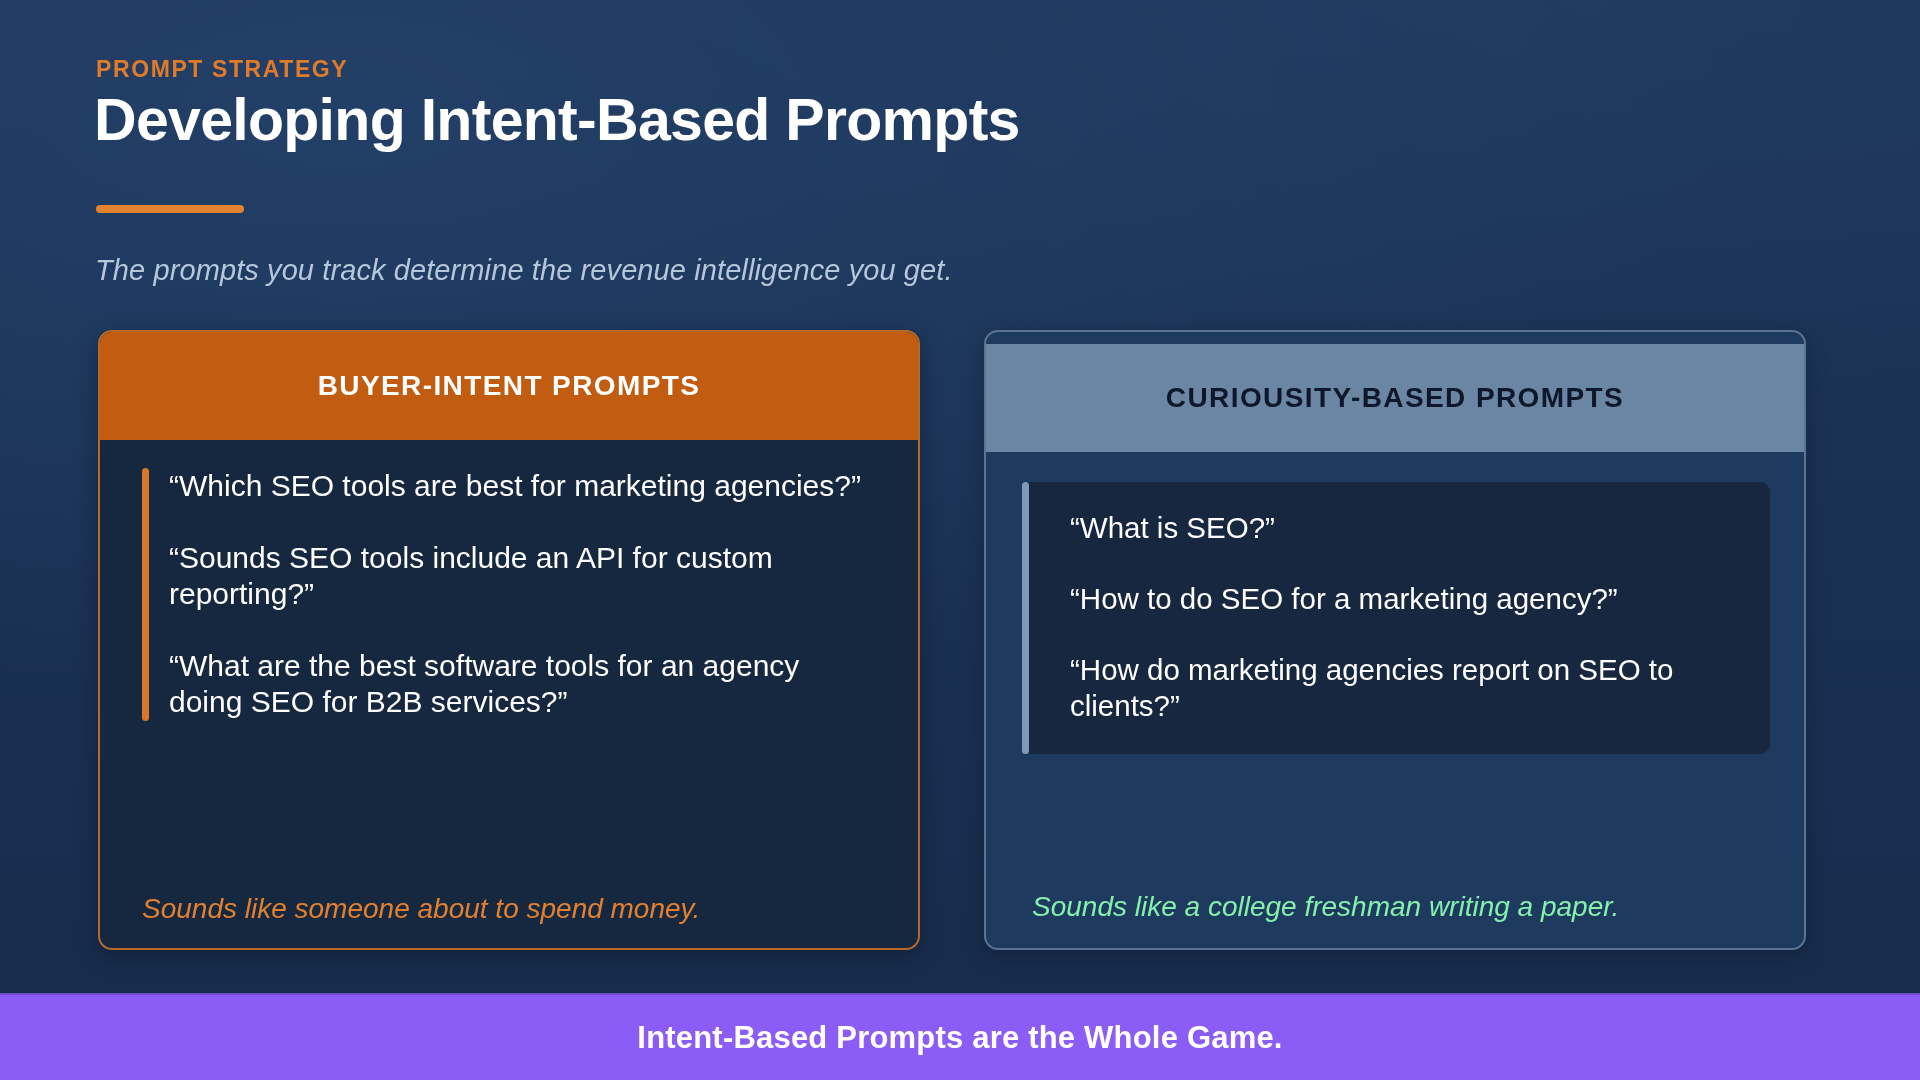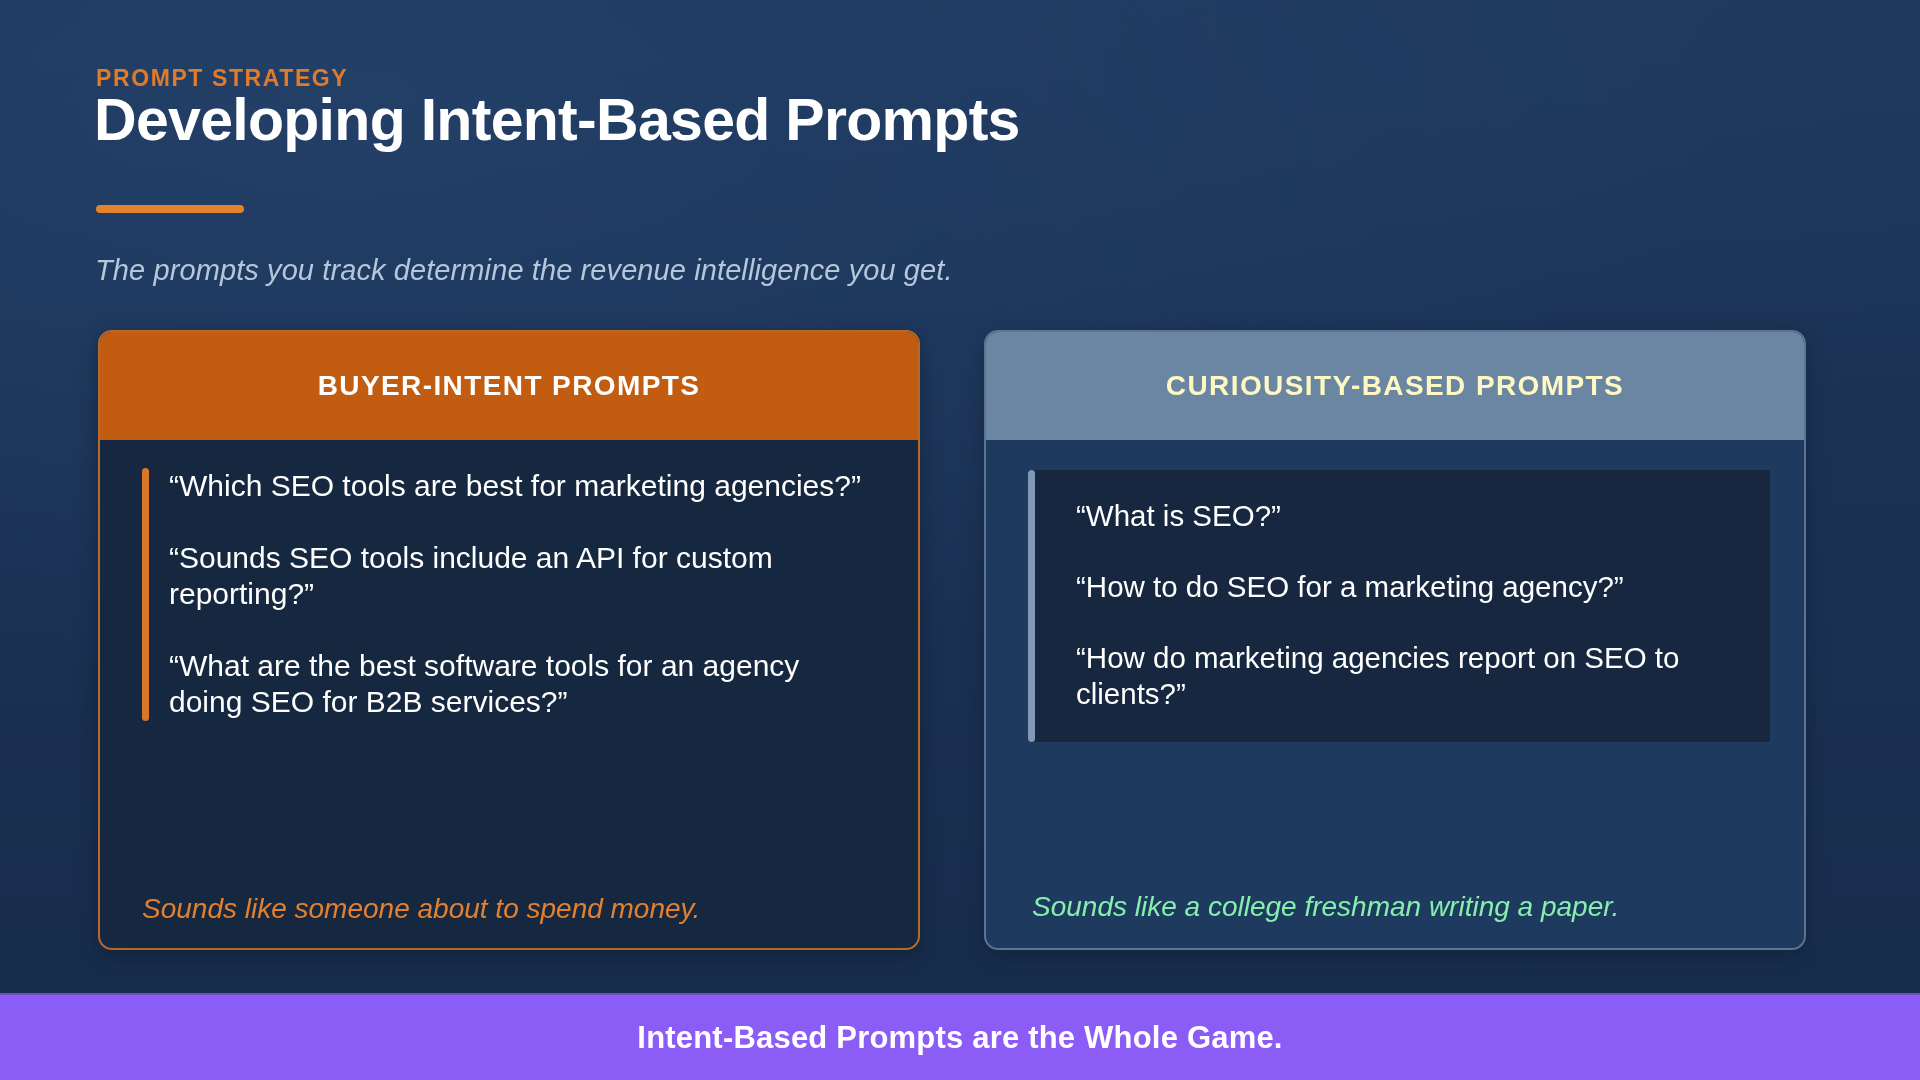--- a/index.html
+++ b/index.html
@@ -29,21 +29,21 @@
 
   .stage {
     position: absolute;
     inset: 0;
   }
 
   
   .eyebrow {
     position: absolute;
     left: 96px;
-    top: 65px;
+    top: 56px;
     font-size: 23px;
     font-weight: 700;
     letter-spacing: 1.6px;
     color: #e07b2a;
     text-transform: uppercase;
   }
 
   .page-title {
     position: absolute;
     left: 94px;
@@ -120,40 +120,41 @@
     text-transform: uppercase;
   }
 
   .head-buyer {
     background: #c25c10;
     color: #ffffff;
   }
 
   .head-curiosity {
     background: #6b86a3;
-    color: #fef9c3;
+    color: #0f172a;
+    margin-top: 12px;
   }
 
   .card-body {
     flex: 1;
     position: relative;
     padding: 28px 42px 0 42px;
   }
 
   
   .quote-block {
     position: relative;
     padding-left: 27px;
   }
 
   .quote-block.panel {
     background: #16273f;
-    border-radius: 2px;
+    border-radius: 10px;
     padding: 28px 30px 30px 48px;
-    margin: 6px 0 0 8px;
+    margin: 6px 0 0 2px;
   }
 
   .accent-bar {
     position: absolute;
     left: 0;
     top: 0;
     bottom: 0;
     width: 7px;
     border-radius: 4px;
   }

